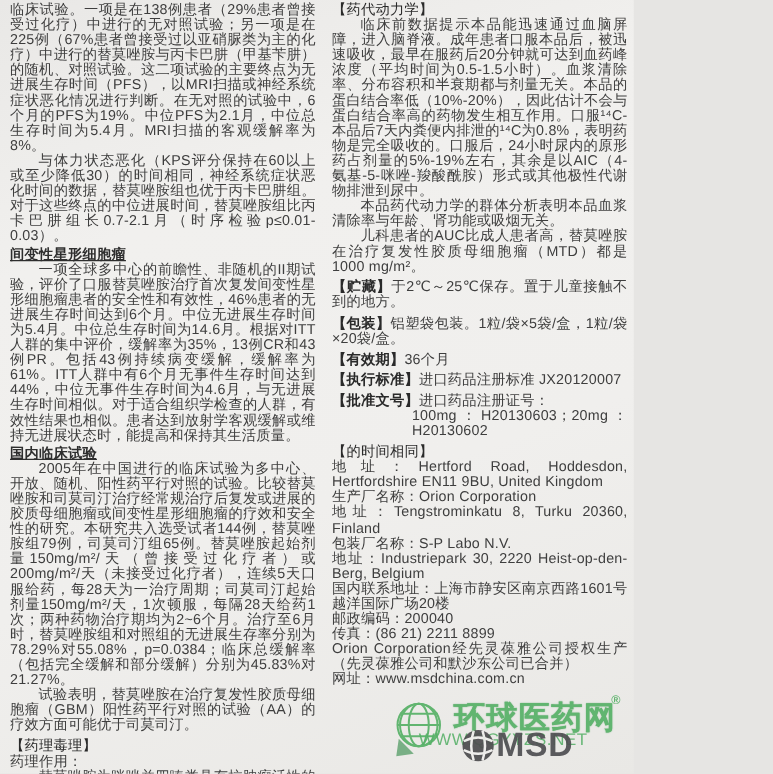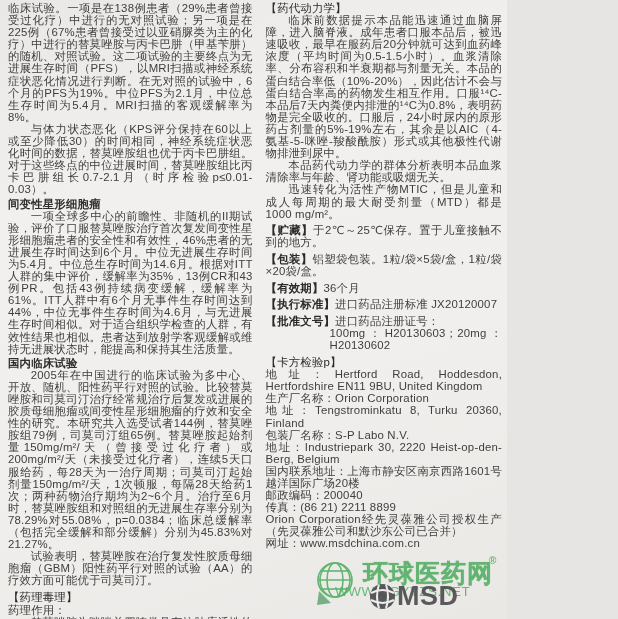--- a/index.html
+++ b/index.html
@@ -21,21 +21,21 @@
   .col {
     font-size: 11.4px; line-height: 12.1px;
     text-align: justify;
     letter-spacing: 0.2px;
   }
   .col-left  { width: 301px; }
   .col-right { width: 291px; }
   .col p { margin: 0; }
   .para   { text-indent: 2em; }
   .cont   { text-indent: 0; }
-  .subhead { font-weight: bold; color: #2e2e2e; margin-top: 2px !important; }
+  .subhead { font-weight: bold; color: #2e2e2e; margin-top: 2px !important; text-decoration: underline; }
   .secthead { font-weight: normal; color: #2a2a2a; margin-top: 4px !important; }
   .subtitle { margin-top: 1px !important; }
   .kvline { margin-top: 4.5px !important; }
   .kvline .kvlabel { font-weight: bold; color: #2a2a2a; }
   .approval-numbers { padding-left: 64px; }
   .company-block p { margin: 0; }
   .mfg-head { margin-top: 5px !important; }
 
   
   .brand-area {
@@ -85,34 +85,34 @@
       <p class="para">试验表明，替莫唑胺在治疗复发性胶质母细胞瘤（GBM）阳性药平行对照的试验（AA）的疗效方面可能优于司莫司汀。</p>
       <p class="secthead">【药理毒理】</p>
       <p class="subtitle">药理作用：</p>
       <p class="para">替莫唑胺为咪唑并四嗪类具有抗肿瘤活性的烷化剂。在体循环生理pH状态下，迅速转化为活性产物MTIC（3-甲基-（三嗪-1-）咪唑-4-甲酰胺）。MTIC的细胞毒作用主要表现为DNA分子</p>
     </div>
 
     <div class="col col-right">
       <p class="secthead" style="margin-top:0 !important">【药代动力学】</p>
       <p class="para">临床前数据提示本品能迅速通过血脑屏障，进入脑脊液。成年患者口服本品后，被迅速吸收，最早在服药后20分钟就可达到血药峰浓度（平均时间为0.5-1.5小时）。血浆清除率、分布容积和半衰期都与剂量无关。本品的蛋白结合率低（10%-20%），因此估计不会与蛋白结合率高的药物发生相互作用。口服¹⁴C-本品后7天内粪便内排泄的¹⁴C为0.8%，表明药物是完全吸收的。口服后，24小时尿内的原形药占剂量的5%-19%左右，其余是以AIC（4-氨基-5-咪唑-羧酸酰胺）形式或其他极性代谢物排泄到尿中。</p>
       <p class="para">本品药代动力学的群体分析表明本品血浆清除率与年龄、肾功能或吸烟无关。</p>
-      <p class="para">迅速转化为活性产物MTIC，但是儿童和成人每周期的最大耐受剂量（MTD）都是1000 mg/m²。</p>
+      <p class="para">儿科患者的AUC比成人患者高，替莫唑胺在治疗复发性胶质母细胞瘤（MTD）都是1000 mg/m²。</p>
 
       <p class="kvline"><span class="kvlabel">【贮藏】</span><span>于2℃～25℃保存。置于儿童接触不到的地方。</span></p>
 
       <p class="kvline"><span class="kvlabel">【包装】</span><span>铝塑袋包装。1粒/袋×5袋/盒，1粒/袋×20袋/盒。</span></p>
 
       <p class="kvline"><span class="kvlabel">【有效期】</span><span>36个月</span></p>
 
       <p class="kvline"><span class="kvlabel">【执行标准】</span><span>进口药品注册标准 JX20120007</span></p>
 
       <p class="kvline"><span class="kvlabel">【批准文号】</span><span>进口药品注册证号：</span></p>
       <p class="approval-numbers">100mg：H20130603；20mg：H20130602</p>
 
-      <p class="secthead mfg-head">【卡方检验p】</p>
+      <p class="secthead mfg-head">【的时间相同】</p>
       <div class="company-block">
         <p>地址：Hertford Road, Hoddesdon, Hertfordshire EN11 9BU, United Kingdom</p>
         <p>生产厂名称：Orion Corporation</p>
         <p>地址：Tengstrominkatu 8, Turku 20360, Finland</p>
         <p>包装厂名称：S-P Labo N.V.</p>
         <p>地址：Industriepark 30, 2220 Heist-op-den-Berg, Belgium</p>
         <p>国内联系地址：上海市静安区南京西路1601号越洋国际广场20楼</p>
         <p>邮政编码：200040</p>
         <p>传真：(86 21) 2211 8899</p>
         <p>Orion Corporation经先灵葆雅公司授权生产（先灵葆雅公司和默沙东公司已合并）</p>

